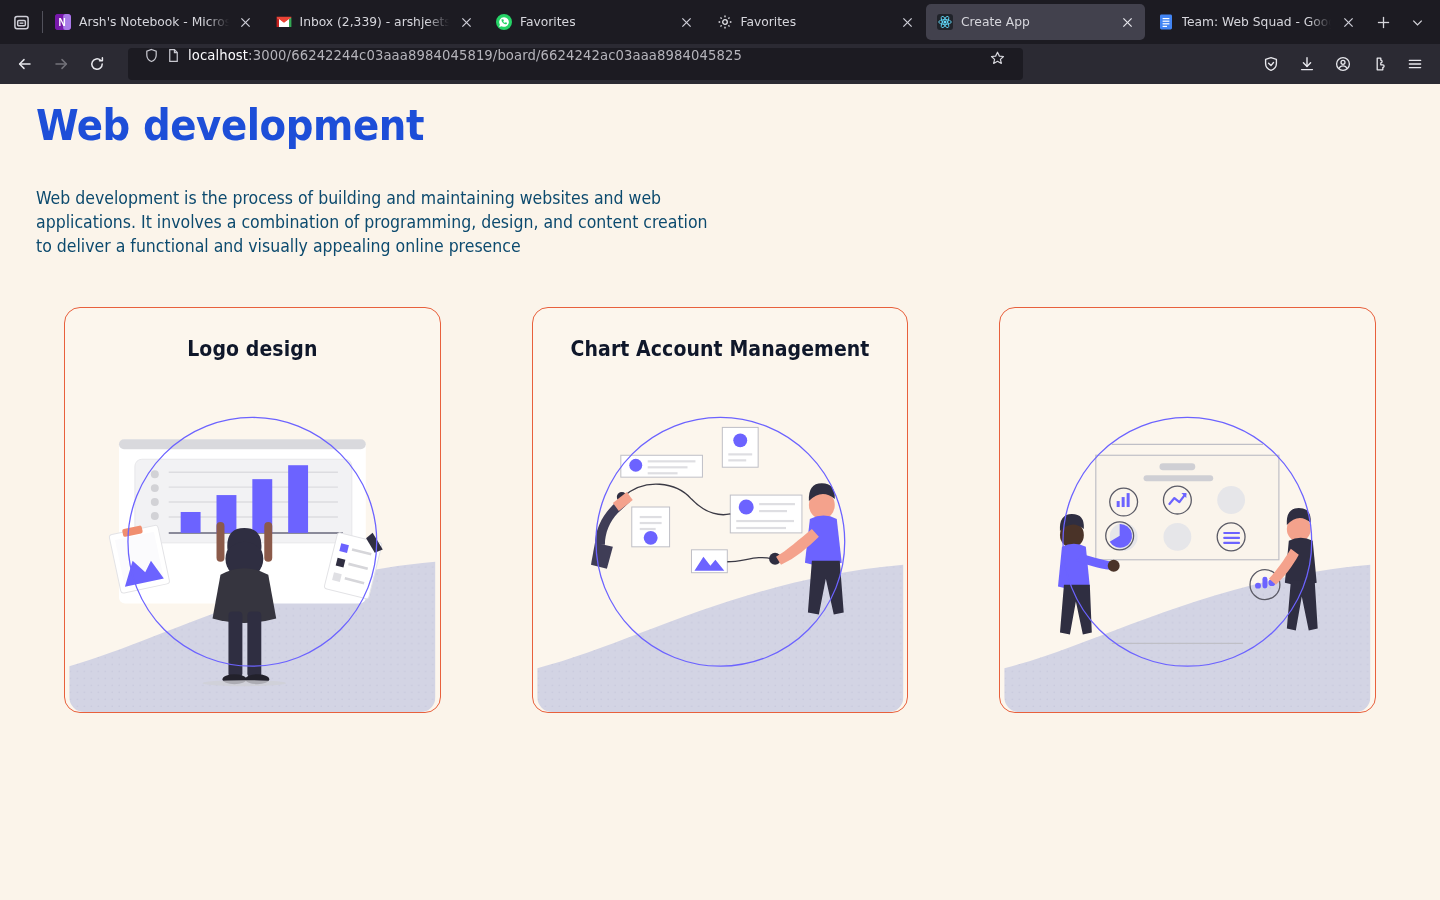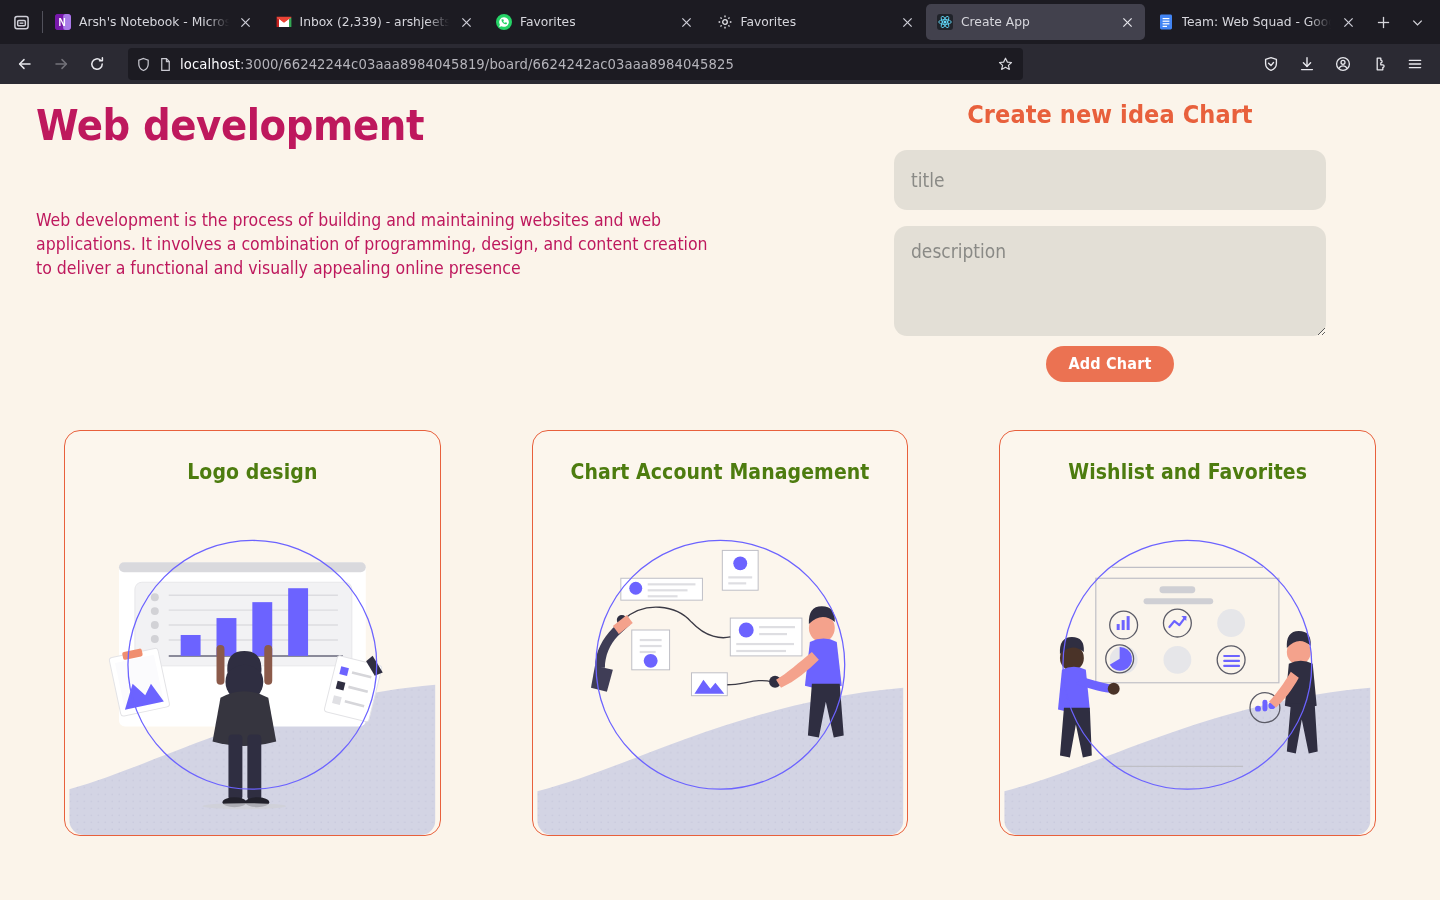--- a/index.html
+++ b/index.html
@@ -61,21 +61,21 @@
     padding: 0 8px; gap: 2px; flex: 0 0 40px;
   }
   .nav-btn {
     width: 34px; height: 32px; display: flex; align-items: center; justify-content: center;
     border-radius: 4px;
   }
   .nav-btn svg { width: 16px; height: 16px; }
   .nav-btn.disabled { opacity: .38; }
   .urlbar {
     flex: 1 1 auto; height: 32px; background: #1C1B22; border-radius: 4px;
-    margin: 0 6px 0 12px; display: flex; align-items: center; padding: 0 8px; gap: 7px;
+    margin: 0 6px 0 12px; display: flex; padding: 0 16px; gap: 7px;
     max-width: 895px;
   }
   .urlbar svg { width: 15px; height: 15px; flex: 0 0 15px; }
   .url-text {
     flex: 1 1 auto; font-size: 13.2px; color: #b5b4bb; white-space: nowrap;
     overflow: hidden; letter-spacing: .1px;
   }
   .url-text b { color: #fbfbfe; font-weight: 400; }
   .url-star { width: 20px; height: 20px; display:flex; align-items:center; justify-content:center; flex:0 0 20px;}
   .url-star svg { width: 16px; height: 16px; }
@@ -84,25 +84,25 @@
   
   .page {
     flex: 1 1 auto; background: #FBF4EA; position: relative; overflow: hidden;
     padding: 0 36px;
   }
 
   .hero { display: flex; padding-top: 16px; }
   .hero-left { width: 740px; flex: 0 0 740px; }
   .page-title {
     font-family: "DejaVu Sans Condensed", "Liberation Sans Narrow", "Liberation Sans", sans-serif;
-    font-size: 43px; font-weight: 700; color: #be185d; letter-spacing: -0.4px;
+    font-size: 43px; font-weight: 700; color: #1d4ed8; letter-spacing: -0.4px;
     line-height: 1.2;
   }
   .page-desc {
-    margin-top: 57px; font-size: 17.5px; line-height: 1.37; color: #be185d;
+    margin-top: 35px; font-size: 17.5px; line-height: 1.37; color: #0c4a6e;
     max-width: 690px;
     font-family: "DejaVu Sans Condensed", "Liberation Sans Narrow", "Liberation Sans", sans-serif;
   }
 
   .form-col { flex: 1 1 auto; display: flex; flex-direction: column; align-items: center; padding-left: 40px;}
   .form-title {
     font-family: "DejaVu Sans Condensed", "Liberation Sans Narrow", "Liberation Sans", sans-serif;
     font-size: 25px; font-weight: 700; color: #E8603C; margin-bottom: 21px;
     letter-spacing: .1px;
   }
@@ -128,21 +128,21 @@
   .cards {
     display: flex; gap: 91px; margin-top: 48px; padding: 0 28px;
   }
   .card {
     flex: 1 1 0; height: 406px; border: 1.5px solid #E8603C; border-radius: 16px;
     background: #FCF6ED; position: relative; overflow: hidden;
     display: flex; flex-direction: column; align-items: center;
   }
   .card-title {
     font-family: "DejaVu Sans Condensed", "Liberation Sans Narrow", "Liberation Sans", sans-serif;
-    font-size: 21px; font-weight: 700; color: #4d7c0f; margin-top: 29px; text-align: left;
+    font-size: 21px; font-weight: 700; color: #0f172a; margin-top: 29px; text-align: left;
     z-index: 3; position: relative; letter-spacing: .1px;
   }
   .card-art {
     position: absolute; left: 0; top: 0; width: 100%; height: 100%;
   }
   .card-art svg { width: 100%; height: 100%; display: block; }
 </style>
 </head>
 <body>
 
@@ -356,30 +356,20 @@
   </div>
 
   <div class="page">
 
     <div class="hero">
       <div class="hero-left">
         <h1 class="page-title">Web development</h1>
         <p class="page-desc">Web development is the process of building and maintaining websites and web applications. It involves a combination of programming, design, and content creation to deliver a functional and visually appealing online presence</p>
       </div>
 
-      <div class="form-col">
-        <div class="form-title">Create new idea Chart</div>
-        <div class="form-inner">
-          <input class="field title-field" type="text" value="" placeholder="title" style="">
-          <textarea class="field desc-field" placeholder="description" style=""></textarea>
-          <div class="btn-row">
-            <button class="add-btn">Add Chart</button>
-          </div>
-        </div>
-      </div>
     </div>
 
     <div class="cards">
 
       <div class="card">
         <div class="card-title">Logo design</div>
         <div class="card-art">
           <svg viewBox="0 0 368 406" preserveAspectRatio="xMidYMid meet">
             <defs>
               <pattern id="dots1" width="7" height="7" patternUnits="userSpaceOnUse">
@@ -512,21 +502,20 @@
                 <path d="M276 254 l28 0 4 52 -10 2 -8 -36 -7 36 -11 -2 z" fill="#2F2E41"></path>
               </g>
 
               <circle cx="184" cy="235" r="125" fill="none" stroke="#6C63FF" stroke-width="1.3"></circle>
             </g>
           </svg>
         </div>
       </div>
 
       <div class="card">
-        <div class="card-title">Wishlist and Favorites</div>
         <div class="card-art">
           <svg viewBox="0 0 368 406" preserveAspectRatio="xMidYMid meet">
             <defs>
               <pattern id="dots3" width="7" height="7" patternUnits="userSpaceOnUse">
                 <circle cx="1.2" cy="1.2" r="0.75" fill="#b9bad2"></circle>
               </pattern>
               <clipPath id="c3">
                   <rect x="0" y="0" width="368" height="406" rx="15"></rect>
                 </clipPath>
             </defs>

